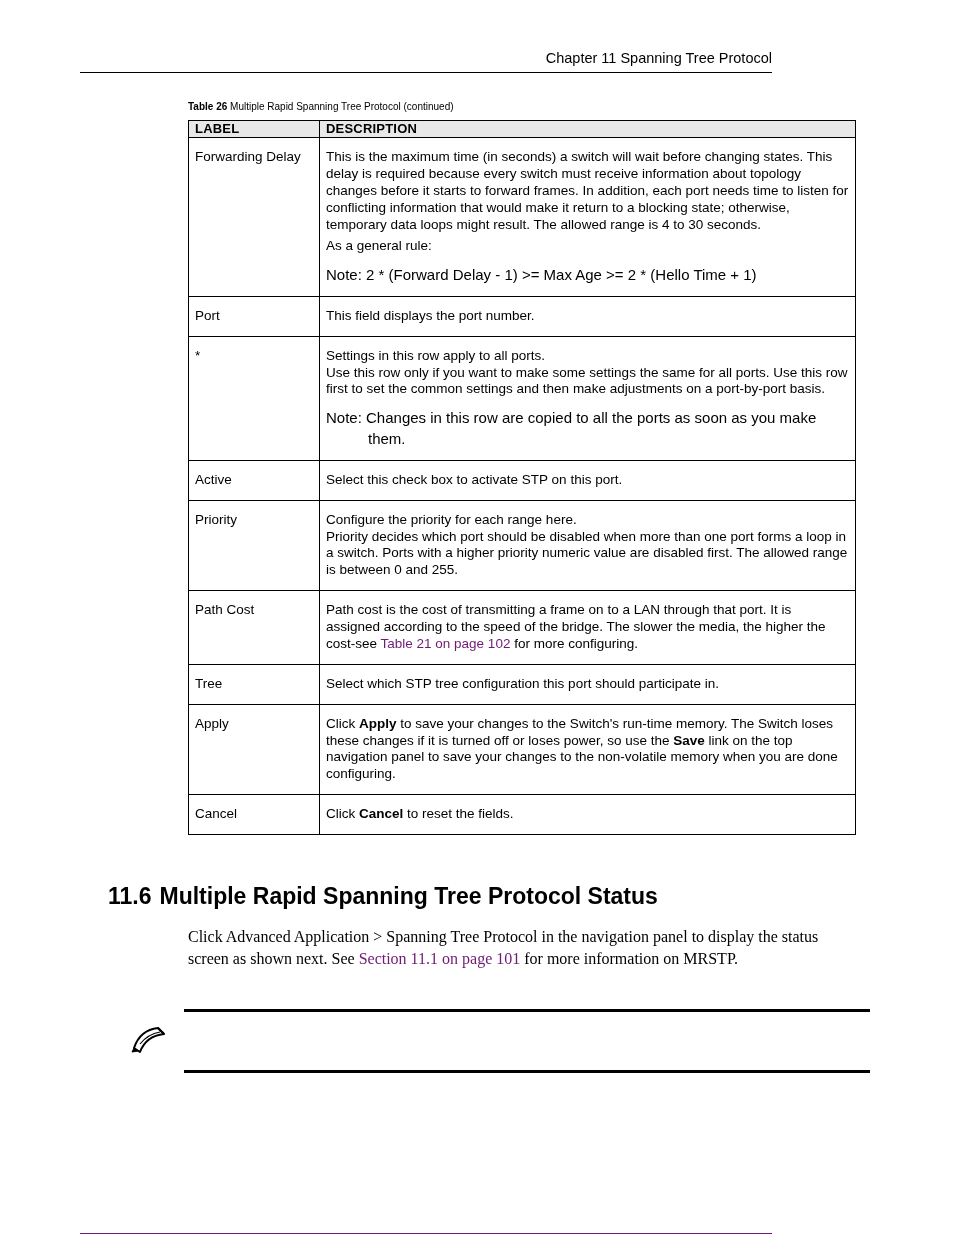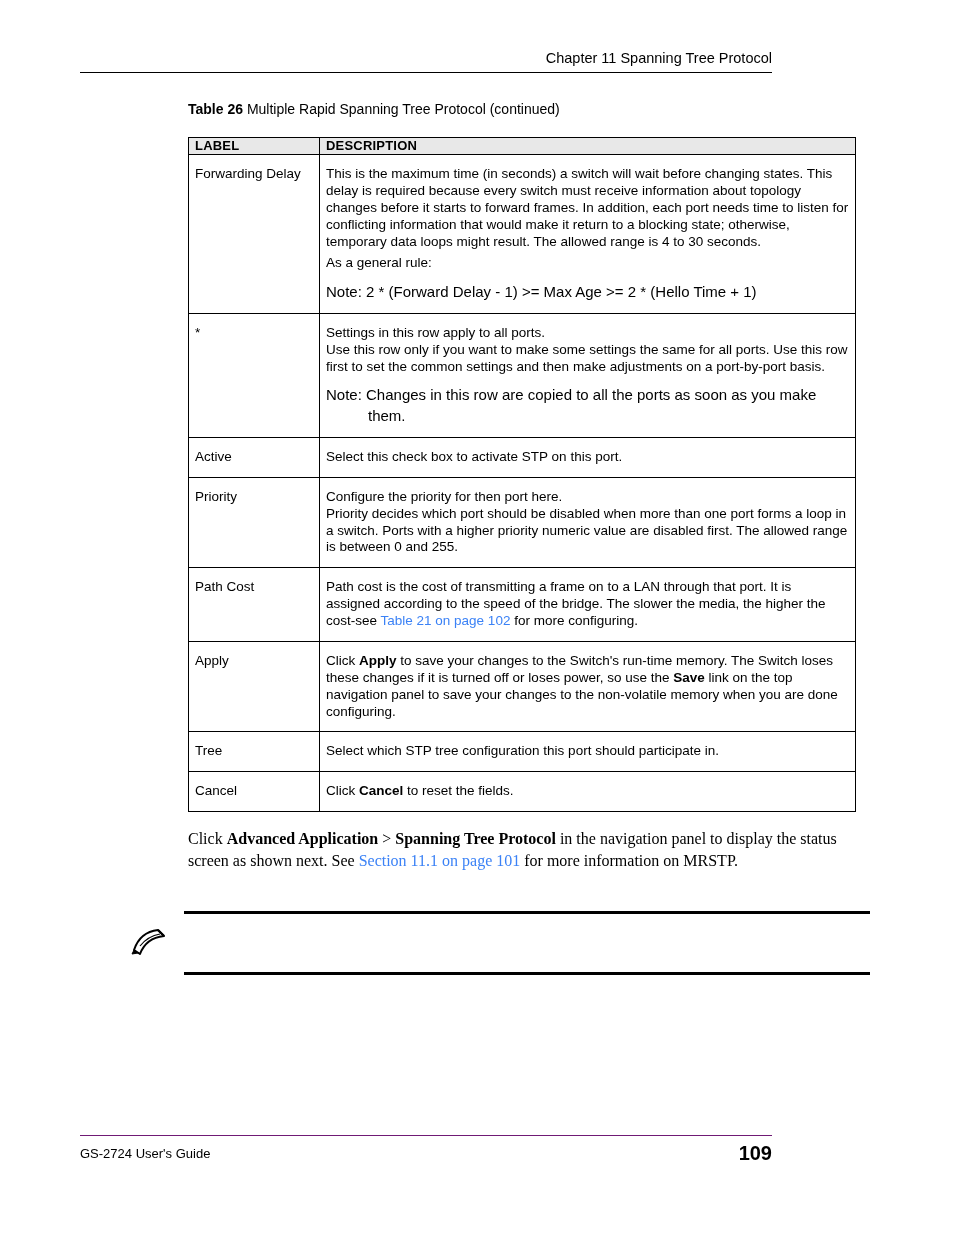--- a/index.html
+++ b/index.html
@@ -16,22 +16,22 @@
     width: 852px;
   }
   .header-line {
     border-bottom: 1px solid #000;
     padding-bottom: 6px;
     margin-bottom: 28px;
     text-align: right;
     font-size: 14.5px;
   }
   .table-caption {
-    font-size: 14px;
-    margin: 0 0 20px 108px;
+    font-size: 10px;
+    margin: 0 0 8px 108px;
   }
   .table-caption b {
     font-weight: bold;
   }
   table.desc {
     border-collapse: collapse;
     width: 668px;
     margin-left: 108px;
     border: 1.5px solid #000;
     font-size: 13.5px;
@@ -53,39 +53,39 @@
   }
   table.desc td:first-child {
     width: 118px;
   }
   .note-line {
     font-size: 15px;
     margin-top: 10px;
     line-height: 1.35;
   }
   .link-blue {
-    color: #3b82f6;
+    color: #701a75;
   }
   h2.section {
     font-size: 23px;
     font-weight: bold;
     margin: 48px 0 14px 28px;
   }
   h2.section .section-num {
     margin-right: 8px;
   }
   .body-para {
     font-family: "Times New Roman", Times, serif;
     font-size: 16px;
     line-height: 1.35;
     margin-left: 108px;
     margin-right: 0;
     width: 668px;
   }
-  .body-para b { font-weight: bold; }
+  .body-para b { font-weight: normal; }
   .note-block {
     margin: 40px 0 0 50px;
     width: 740px;
   }
   .note-bar {
     height: 3px;
     background: #000;
     margin-left: 54px;
   }
   .note-row {
@@ -142,73 +142,80 @@
 
       <tr>
         <td>Forwarding Delay</td>
         <td>
           <span>This is the maximum time (in seconds) a switch will wait before changing states. This delay is required because every switch must receive information about topology changes before it starts to forward frames. In addition, each port needs time to listen for conflicting information that would make it return to a blocking state; otherwise, temporary data loops might result. The allowed range is 4 to 30 seconds.</span>
           <div style="margin-top:4px;">As a general rule:</div>
           <div class="note-line">Note: 2 * (Forward Delay - 1) &gt;= Max Age &gt;= 2 * (Hello Time + 1)</div>
         </td>
       </tr>
 
+      <tr>
+        <td>Port</td>
+        <td>This field displays the port number.</td>
+      </tr>
 
       <tr>
         <td>*</td>
         <td>
           <span>Settings in this row apply to all ports.</span>
           <div>Use this row only if you want to make some settings the same for all ports. Use this row first to set the common settings and then make adjustments on a port-by-port basis.</div>
           <div class="note-line" style="padding-left:0;">
             <span style="display:block; text-indent:-42px; padding-left:42px;">Note: Changes in this row are copied to all the ports as soon as you make them.</span>
           </div>
         </td>
       </tr>
 
       <tr>
         <td>Active</td>
         <td>Select this check box to activate STP on this port.</td>
       </tr>
 
       <tr>
         <td>Priority</td>
         <td>
-          <span>Configure the priority for then port here.</span>
+          <span>Configure the priority for each range here.</span>
           <div>Priority decides which port should be disabled when more than one port forms a loop in a switch. Ports with a higher priority numeric value are disabled first. The allowed range is between 0 and 255.</div>
         </td>
       </tr>
 
       <tr>
         <td>Path Cost</td>
         <td>
           <span>Path cost is the cost of transmitting a frame on to a LAN through that port. It is assigned according to the speed of the bridge. The slower the media, the higher the cost-see </span><span class="link-blue">Table 21 on page 102</span><span> for more configuring.</span>
-        </td>
-      </tr>
-
-      <tr>
-        <td>Apply</td>
-        <td>
-          <span>Click </span><b>Apply</b><span> to save your changes to the Switch's run-time memory. The Switch loses these changes if it is turned off or loses power, so use the </span><b>Save</b><span> link on the top navigation panel to save your changes to the non-volatile memory when you are done configuring.</span>
         </td>
       </tr>
 
       <tr>
         <td>Tree</td>
         <td>Select which STP tree configuration this port should participate in.</td>
       </tr>
 
       <tr>
+        <td>Apply</td>
+        <td>
+          <span>Click </span><b>Apply</b><span> to save your changes to the Switch's run-time memory. The Switch loses these changes if it is turned off or loses power, so use the </span><b>Save</b><span> link on the top navigation panel to save your changes to the non-volatile memory when you are done configuring.</span>
+        </td>
+      </tr>
+
+      <tr>
         <td>Cancel</td>
         <td>
           <span>Click </span><b>Cancel</b><span> to reset the fields.</span>
         </td>
       </tr>
     </tbody>
   </table>
 
+  <h2 class="section">
+    <span class="section-num">11.6</span><span>Multiple Rapid Spanning Tree Protocol Status</span>
+  </h2>
 
   <p class="body-para">
     <span>Click </span><b>Advanced Application</b><span> &gt; </span><b>Spanning Tree Protocol</b><span> in the navigation panel to display the status screen as shown next. See </span><span class="link-blue">Section 11.1 on page 101</span><span> for more information on MRSTP.</span>
   </p>
 
   <div class="note-block">
     <div class="note-bar"></div>
     <div class="note-row">
       <span class="pencil-icon">
         <svg viewBox="0 0 40 32" width="40" height="32">

